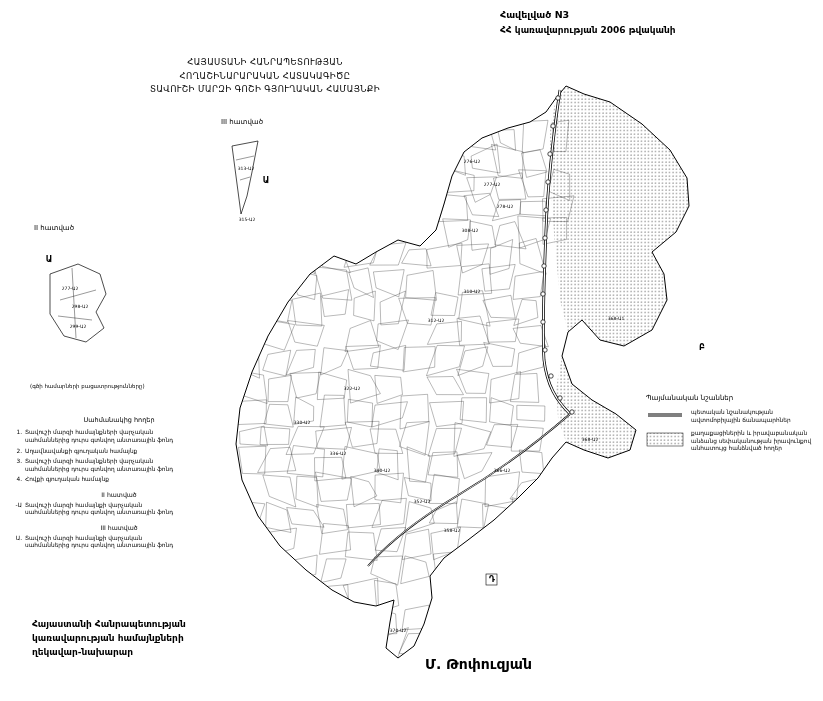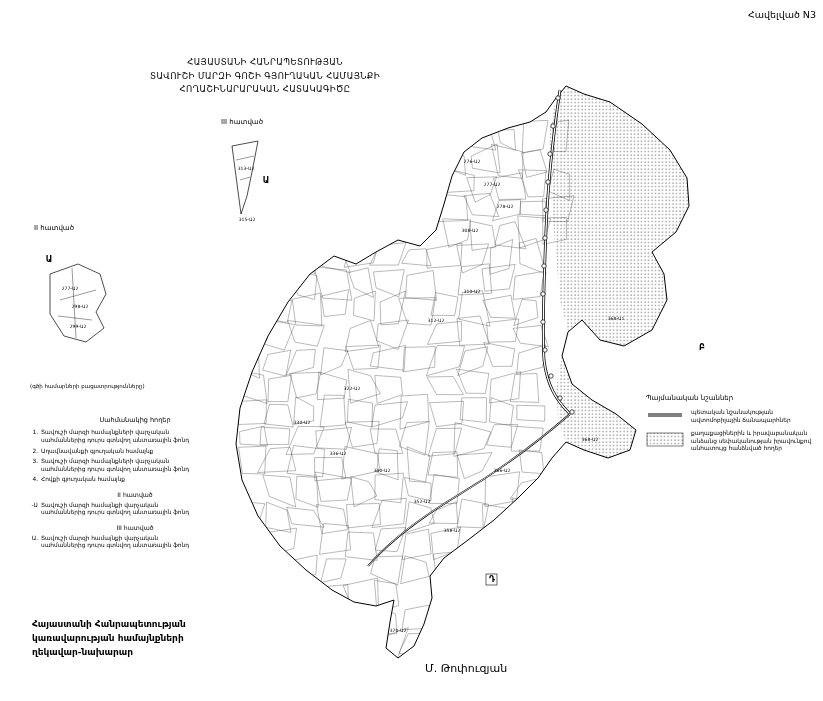--- a/index.html
+++ b/index.html
@@ -1,37 +1,37 @@
 <!DOCTYPE html>
 <html><head>
 <meta charset="utf-8">
 <style>
   html,body{margin:0;padding:0;background:#fff;color:#000;font-family:"DejaVu Sans",sans-serif;}
   .page{position:relative;width:823px;height:701px;background:#fff;overflow:hidden;}
   .abs{position:absolute;}
   #mapsvg{left:0;top:0;}
-  .hdr{left:500px;top:8px;width:316px;text-align:right;font-size:9px;font-weight:400;line-height:1.4;}
+  .hdr{left:500px;top:8px;width:316px;text-align:left;font-size:9px;font-weight:700;line-height:1.4;}
   .hdr-appendix{font-size:9.5px;margin-bottom:3px;}
   .title{left:110px;top:56px;width:310px;text-align:center;font-size:8.5px;line-height:1.6;letter-spacing:.4px;}
   .frag3-label{left:204px;top:118px;width:76px;text-align:center;font-size:7px;}
   .frag2-label{left:24px;top:224px;width:60px;text-align:center;font-size:7px;}
   .note{left:30px;top:383px;font-size:5.5px;}
-  .adjacent{left:28px;top:416px;width:214px;font-size:5.8px;line-height:1.3;}
+  .adjacent{left:12px;top:416px;width:214px;font-size:5.8px;line-height:1.3;}
   .adj-title{text-align:center;font-size:6.5px;margin-bottom:5px;}
   .sub-title{text-align:center;font-size:6.2px;margin:7px 0 3px 0;}
   .adj-item{display:flex;gap:3px;margin-bottom:3px;}
   .adj-num{flex:none;min-width:10px;text-align:right;}
   .adj-text{white-space:pre-line;}
   .legend{left:646px;top:394px;width:172px;font-size:5.8px;line-height:1.3;}
   .legend-title{text-align:left;font-size:7px;margin-bottom:6px;}
   .legend-item{display:flex;gap:5px;align-items:flex-start;margin-bottom:6px;}
   .legend-symbol{flex:none;width:40px;padding-top:2px;}
   .legend-text{white-space:pre-line;}
   .officials{left:32px;top:618px;font-size:9px;font-weight:700;line-height:1.55;}
-  .signature{left:425px;top:656px;font-size:11px;font-weight:400;margin-top:6px;}
+  .signature{left:425px;top:656px;font-size:14px;font-weight:700;}
 </style>
 </head>
 <body>
 
 <div class="page">
 
   <svg id="mapsvg" class="abs" width="823" height="701" viewBox="0 0 823 701">
     <defs>
       <pattern id="dots" width="3.5" height="3.5" patternUnits="userSpaceOnUse">
         <circle cx="1" cy="1" r="0.55" fill="#333"></circle>
@@ -308,26 +308,27 @@
     <g id="letters">
         <text x="266" y="183" font-size="8" font-weight="700" text-anchor="middle" fill="#000">Ա</text>
         <text x="49" y="262" font-size="8" font-weight="700" text-anchor="middle" fill="#000">Ա</text>
         <text x="702" y="350" font-size="8" font-weight="700" text-anchor="middle" fill="#000">Բ</text>
         <text x="492" y="582" font-size="8" font-weight="700" text-anchor="middle" fill="#000">Դ</text>
       </g>
   </svg>
 
   <div class="abs hdr">
     <div class="hdr-appendix">Հավելված N3</div>
+    <div>ՀՀ կառավարության 2006 թվականի</div>
   </div>
 
   <div class="abs title">
     <div>ՀԱՅԱՍՏԱՆԻ ՀԱՆՐԱՊԵՏՈՒԹՅԱՆ</div>
+    <div>ՀՈՂԱՇԻՆԱՐԱՐԱԿԱՆ ՀԱՏԱԿԱԳԻԾԸ</div>
     <div>ՏԱՎՈՒՇԻ ՄԱՐԶԻ ԳՈՇԻ ԳՅՈՒՂԱԿԱՆ ՀԱՄԱՅՆՔԻ</div>
-    <div>ՀՈՂԱՇԻՆԱՐԱՐԱԿԱՆ ՀԱՏԱԿԱԳԻԾԸ</div>
   </div>
 
   <div class="abs frag3-label">III հատված</div>
   <div class="abs frag2-label">II հատված</div>
 
   <div class="abs note">(գծի համարների բացատրությունները)</div>
 
   <div class="abs adjacent">
     <div class="adj-title">Սահմանակից հողեր</div>
 

